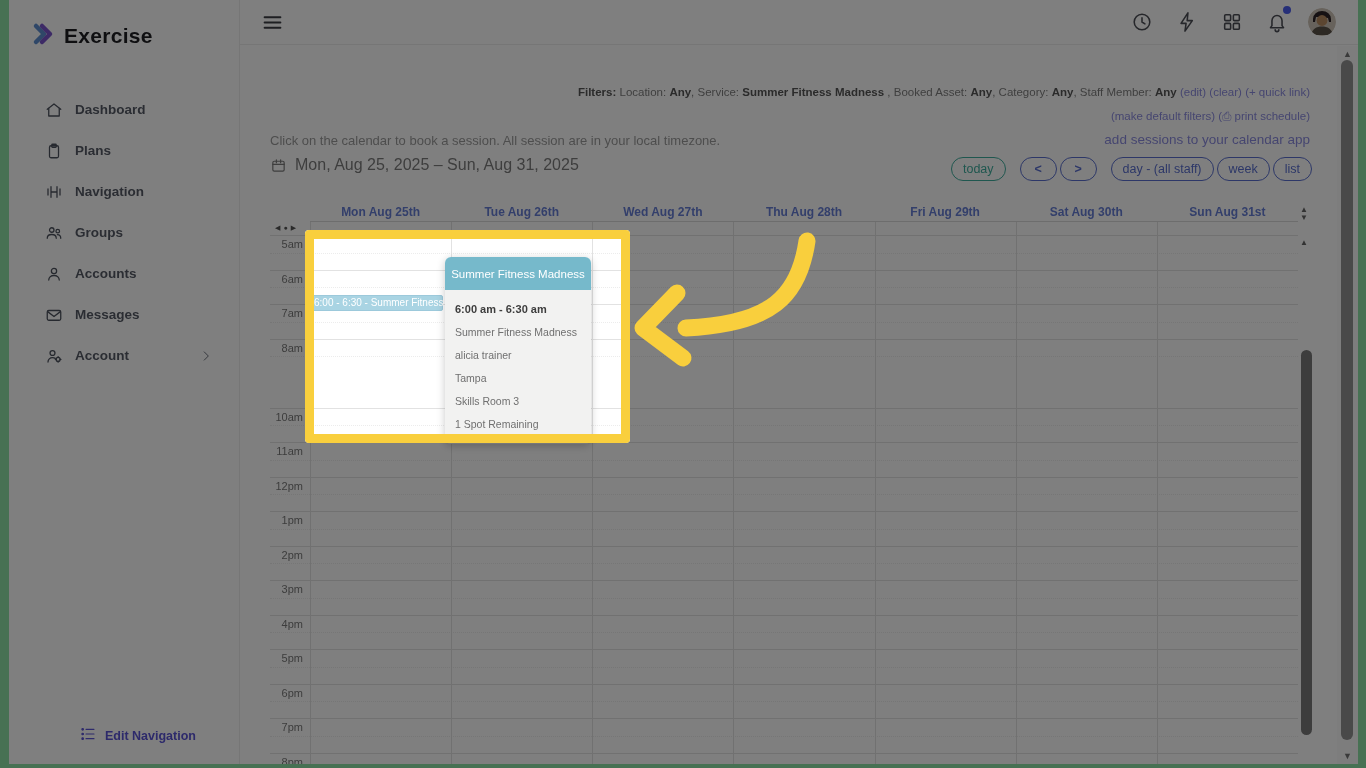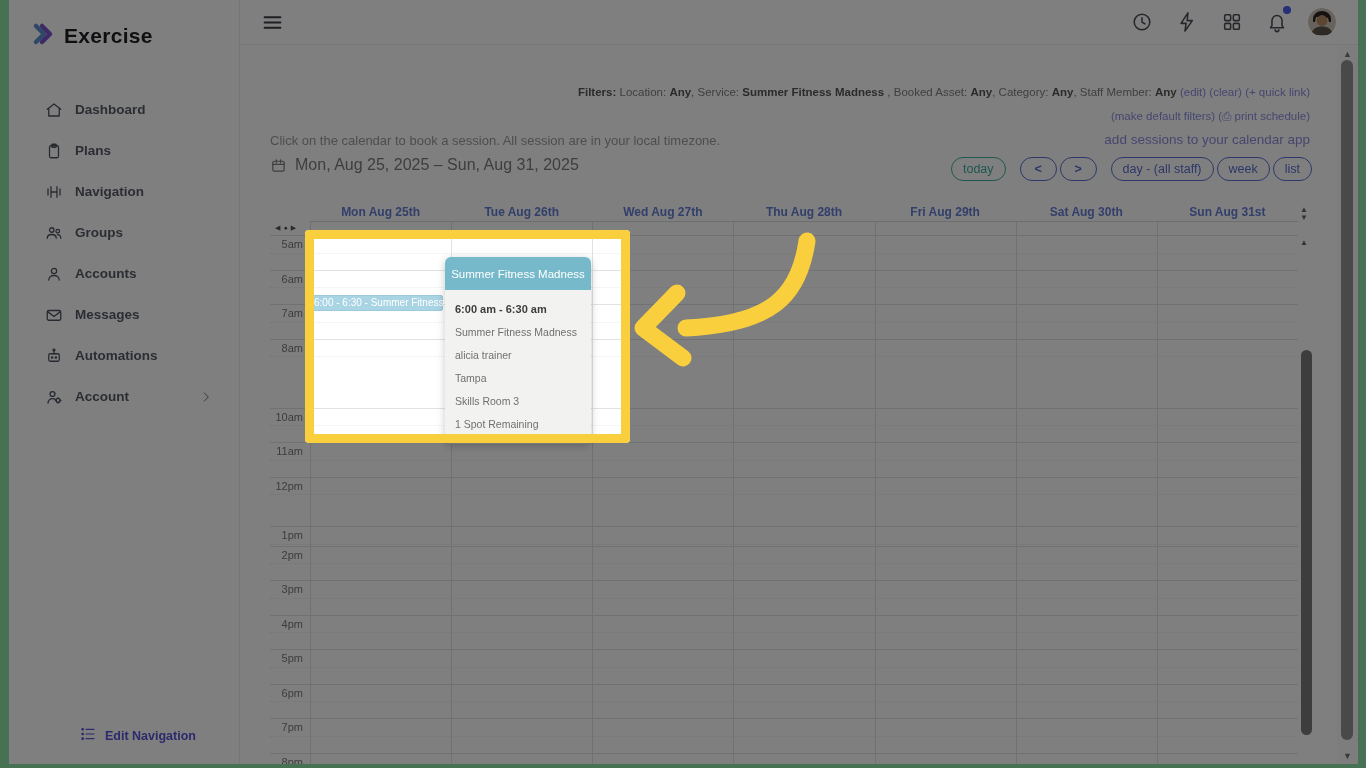--- a/index.html
+++ b/index.html
@@ -143,32 +143,20 @@
             <span class="nav-lb">Accounts</span>
           </div>
           <div class="nav-item">
             <span class="nav-ic">
               <svg width="18" height="18" viewBox="0 0 24 24" fill="none" stroke="currentColor" stroke-width="1.7" stroke-linecap="round" stroke-linejoin="round">
                 <rect x="3" y="6" width="18" height="13" rx="2"></rect>
                 <path d="M3.5 7.5 12 14l8.5-6.5"></path>
               </svg>
             </span>
             <span class="nav-lb">Messages</span>
-          </div>
-          <div class="nav-item">
-            <span class="nav-ic">
-              <svg width="18" height="18" viewBox="0 0 24 24" fill="none" stroke="currentColor" stroke-width="1.7" stroke-linecap="round" stroke-linejoin="round">
-                <rect x="5" y="9" width="14" height="10" rx="2"></rect>
-                <path d="M12 5v4"></path>
-                <circle cx="12" cy="4" r="1.3"></circle>
-                <circle cx="9.5" cy="14" r=".9"></circle>
-                <circle cx="14.5" cy="14" r=".9"></circle>
-              </svg>
-            </span>
-            <span class="nav-lb">Automations</span>
           </div>
           <div class="nav-item">
             <span class="nav-ic">
               <svg width="18" height="18" viewBox="0 0 24 24" fill="none" stroke="currentColor" stroke-width="1.7" stroke-linecap="round" stroke-linejoin="round">
                 <circle cx="10" cy="8" r="3.3"></circle>
                 <path d="M4 20c0-3.4 2.6-5.8 6-5.8 1.4 0 2.7.4 3.7 1"></path>
                 <circle cx="17.5" cy="16.5" r="2.6"></circle>
                 <path d="M17.5 12.8v1.2M17.5 19v1.2M13.8 16.5H15M20 16.5h1.2"></path>
               </svg>
             </span>
@@ -272,21 +260,21 @@
           </div>
           <div class="hrow" style="top: 185.5px;">
             <span class="hlabel" style="left: 0px; width: 40px;">10am</span>
           </div>
           <div class="hrow" style="top: 220px;">
             <span class="hlabel" style="left: 0px; width: 40px;">11am</span>
           </div>
           <div class="hrow" style="top: 254.5px;">
             <span class="hlabel" style="left: 0px; width: 40px;">12pm</span>
           </div>
-          <div class="hrow" style="top: 304px;">
+          <div class="hrow" style="top: 289px;">
             <span class="hlabel" style="left: 0px; width: 40px;">1pm</span>
           </div>
           <div class="hrow" style="top: 323.5px;">
             <span class="hlabel" style="left: 0px; width: 40px;">2pm</span>
           </div>
           <div class="hrow" style="top: 358px;">
             <span class="hlabel" style="left: 0px; width: 40px;">3pm</span>
           </div>
           <div class="hrow" style="top: 392.5px;">
             <span class="hlabel" style="left: 0px; width: 40px;">4pm</span>

